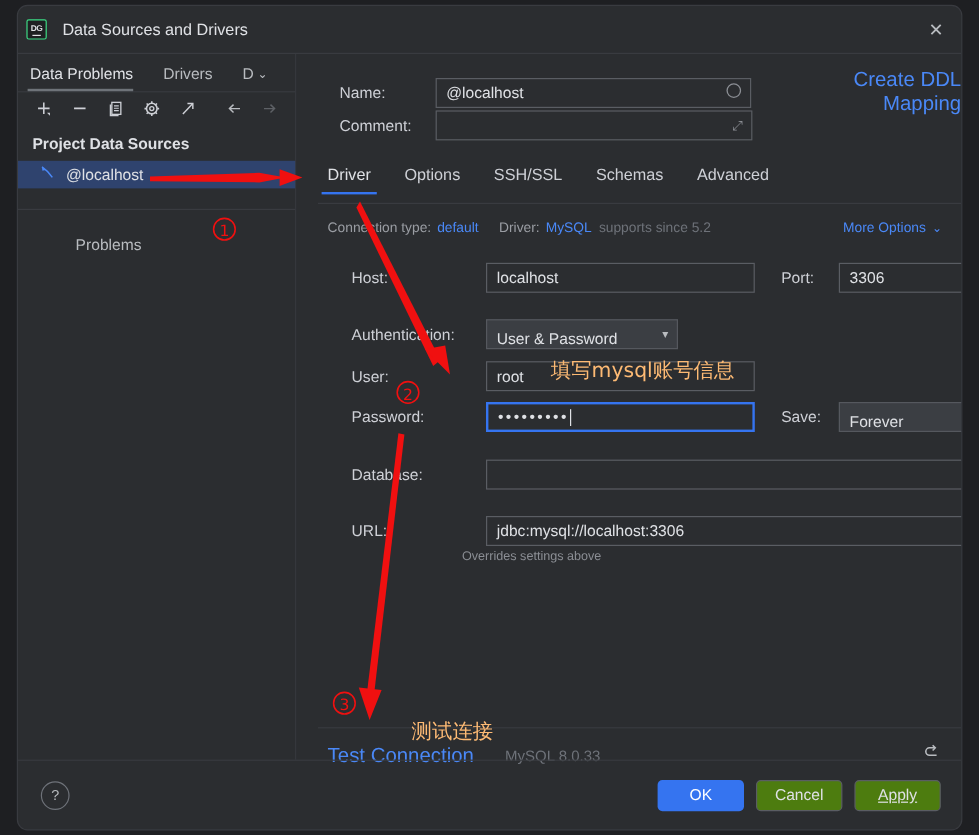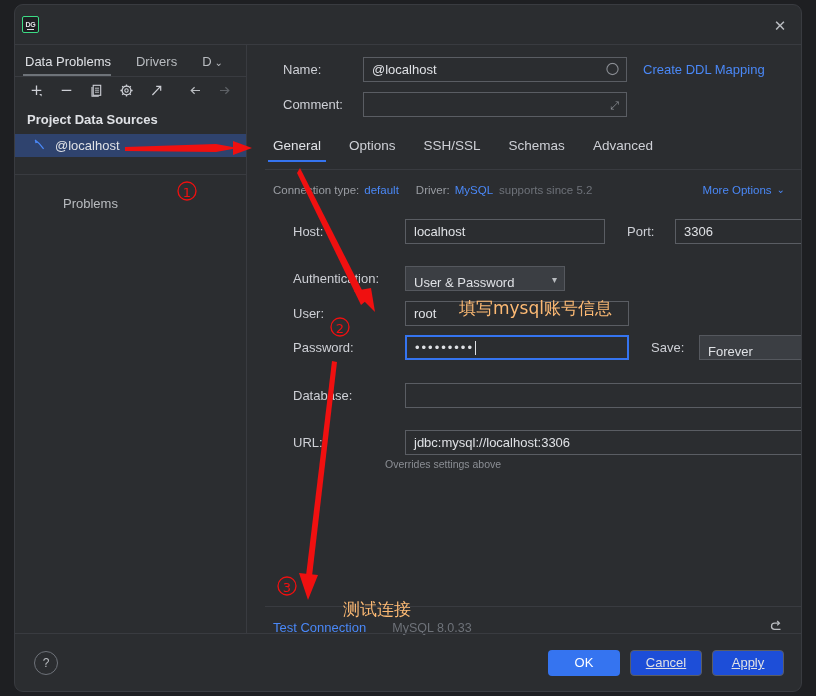--- a/index.html
+++ b/index.html
@@ -112,21 +112,21 @@
     background: #2b2d30; border: 1px solid #5a5d63;
     color: #dfe1e5; font-size: 13px;
     height: 25px; display: flex; align-items: center;
     padding: 0 8px; position: relative;
   }
   .input.focused { border: 2px solid #3574f0; }
   .input .trail {
     position: absolute; right: 7px; top: 50%; transform: translateY(-50%);
     color: #8b8e94; font-size: 11px;
   }
-  .link { color: #4a88f7; font-size: 13px; text-align: right; }
+  .link { color: #4a88f7; font-size: 17px; text-align: right; }
 
   .tabs-row {
     position: absolute; left: 258px; top: 133px;
     display: flex; gap: 28px;
   }
   .dtab { font-size: 13.5px; color: #ced0d6; padding-bottom: 9px; position: relative; }
   .dtab.active { color: #dfe1e5; }
   .dtab.active::after {
     content: ""; position: absolute; left: -5px; right: -5px; bottom: 0;
     height: 2.5px; background: #3574f0;
@@ -176,41 +176,42 @@
     border: 1px solid #6e7279; color: #b9bcc0;
     display: flex; align-items: center; justify-content: center;
     font-size: 12px;
   }
   .btns { margin-left: auto; display: flex; gap: 10px; padding-right: 17px; }
   .btn {
     height: 26px; min-width: 72px; border-radius: 4px;
     font-size: 13px; display: flex; align-items: center; justify-content: center;
   }
   .btn.primary { background: #3574f0; color: #ffffff; }
-  .btn.normal { background: #1d4ed8; border: 1px solid #5a5d63; color: #dfe1e5; text-decoration: underline; }
+  .btn.normal { background: #4d7c0f; border: 1px solid #5a5d63; color: #dfe1e5; }
   .btn.normal u { text-decoration: underline; }
 
   
   #anno { position: absolute; left: 0; top: 0; width: 816px; height: 696px;
           pointer-events: none; }
   .anno-txt {
     position: absolute; color: #fdba74;
     font-family: "DejaVu Sans", sans-serif;
   }
   .cn-text { font-size: 17px; }
 </style>
 </head>
 <body>
 
 <div class="window">
 
   <div class="titlebar">
     <div class="dg-logo">
       <span>DG</span>
     </div>
+    <div class="dg-title">Data Sources and Drivers</div>
     <div class="close-btn">✕</div>
   </div>
 
   <div class="body-split">
 
     <div class="left-pane">
 
       <div class="lp-tabs">
         <div class="lp-tab active">
           <span>Data Problems</span>
@@ -313,21 +314,21 @@
 
       <div class="field-row" style="left:248px; top:87px;">
         <div class="fld-label" style="width:80px;">Comment:</div>
         <div class="input" style="width:264px;">
           <span></span>
           <span class="trail">⤢</span>
         </div>
       </div>
 
       <div class="tabs-row">
-        <div class="dtab active">General</div>
+        <div class="dtab active">Driver</div>
         <div class="dtab">Options</div>
         <div class="dtab">SSH/SSL</div>
         <div class="dtab">Schemas</div>
         <div class="dtab">Advanced</div>
       </div>
       <div class="tabs-underline"></div>
 
       <div class="meta-row">
         <span class="meta-grey">Connection type:</span>
         <span class="meta-blue" style="margin-left:5px;">default</span>
@@ -335,21 +336,21 @@
         <span class="meta-blue" style="margin-left:5px;">MySQL</span>
         <span class="meta-faint" style="margin-left:6px;">supports since 5.2</span>
         <span style="margin-left:auto; display:flex; align-items:flex-start; padding-right:6px;">
           <span class="meta-blue">More Options</span>
           <span class="meta-blue" style="margin-left:5px; font-size:10px;">⌄</span>
         </span>
       </div>
 
       <div class="field-row" style="left:258px; top:214px;">
         <div class="fld-label" style="width:112px;">Host:</div>
-        <div class="input" style="width:200px;">
+        <div class="input" style="width:224px;">
           <span>localhost</span>
         </div>
         <div class="fld-label" style="margin-left:22px; width:48px;">Port:</div>
         <div class="input" style="width:132px;">
           <span>3306</span>
         </div>
       </div>
 
       <div class="field-row" style="left:258px; top:261px;">
         <div class="fld-label" style="width:112px;">Authentication:</div>

